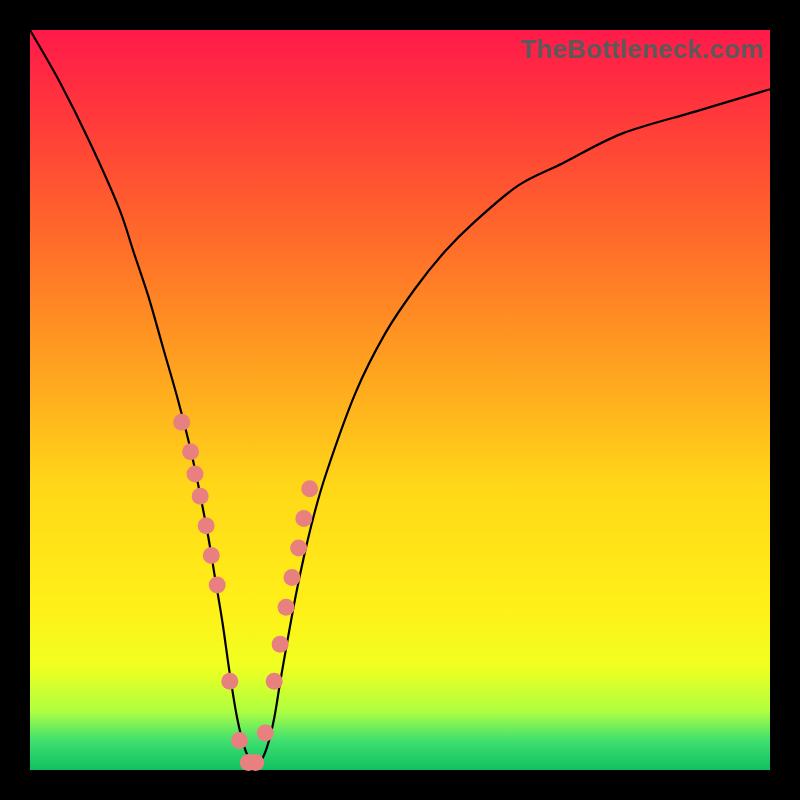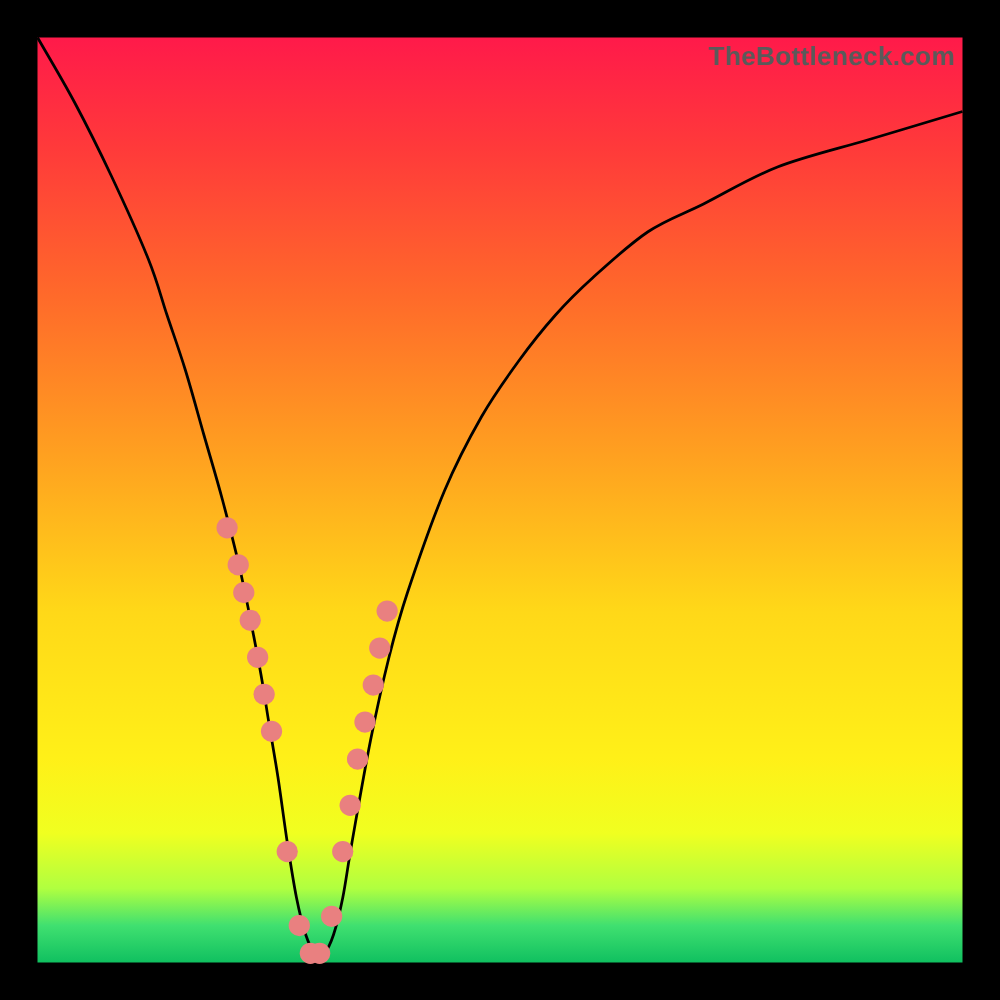--- a/index.html
+++ b/index.html
@@ -26,21 +26,21 @@
       #f0ff20 86%,
       #b0ff40 92%,
       #40e070 96%,
       #10c060 100%);
   }
   .watermark {
     position: absolute;
     right: 6px;
     top: 4px;
     font-family: Arial, Helvetica, sans-serif;
-    font-size: 21px;
+    font-size: 26px;
     font-weight: 600;
     color: #5a5a5a;
     letter-spacing: 0.2px;
     pointer-events: none;
   }
   svg.overlay {
     position: absolute;
     left: 0; top: 0;
     width: 740px;
     height: 740px;

